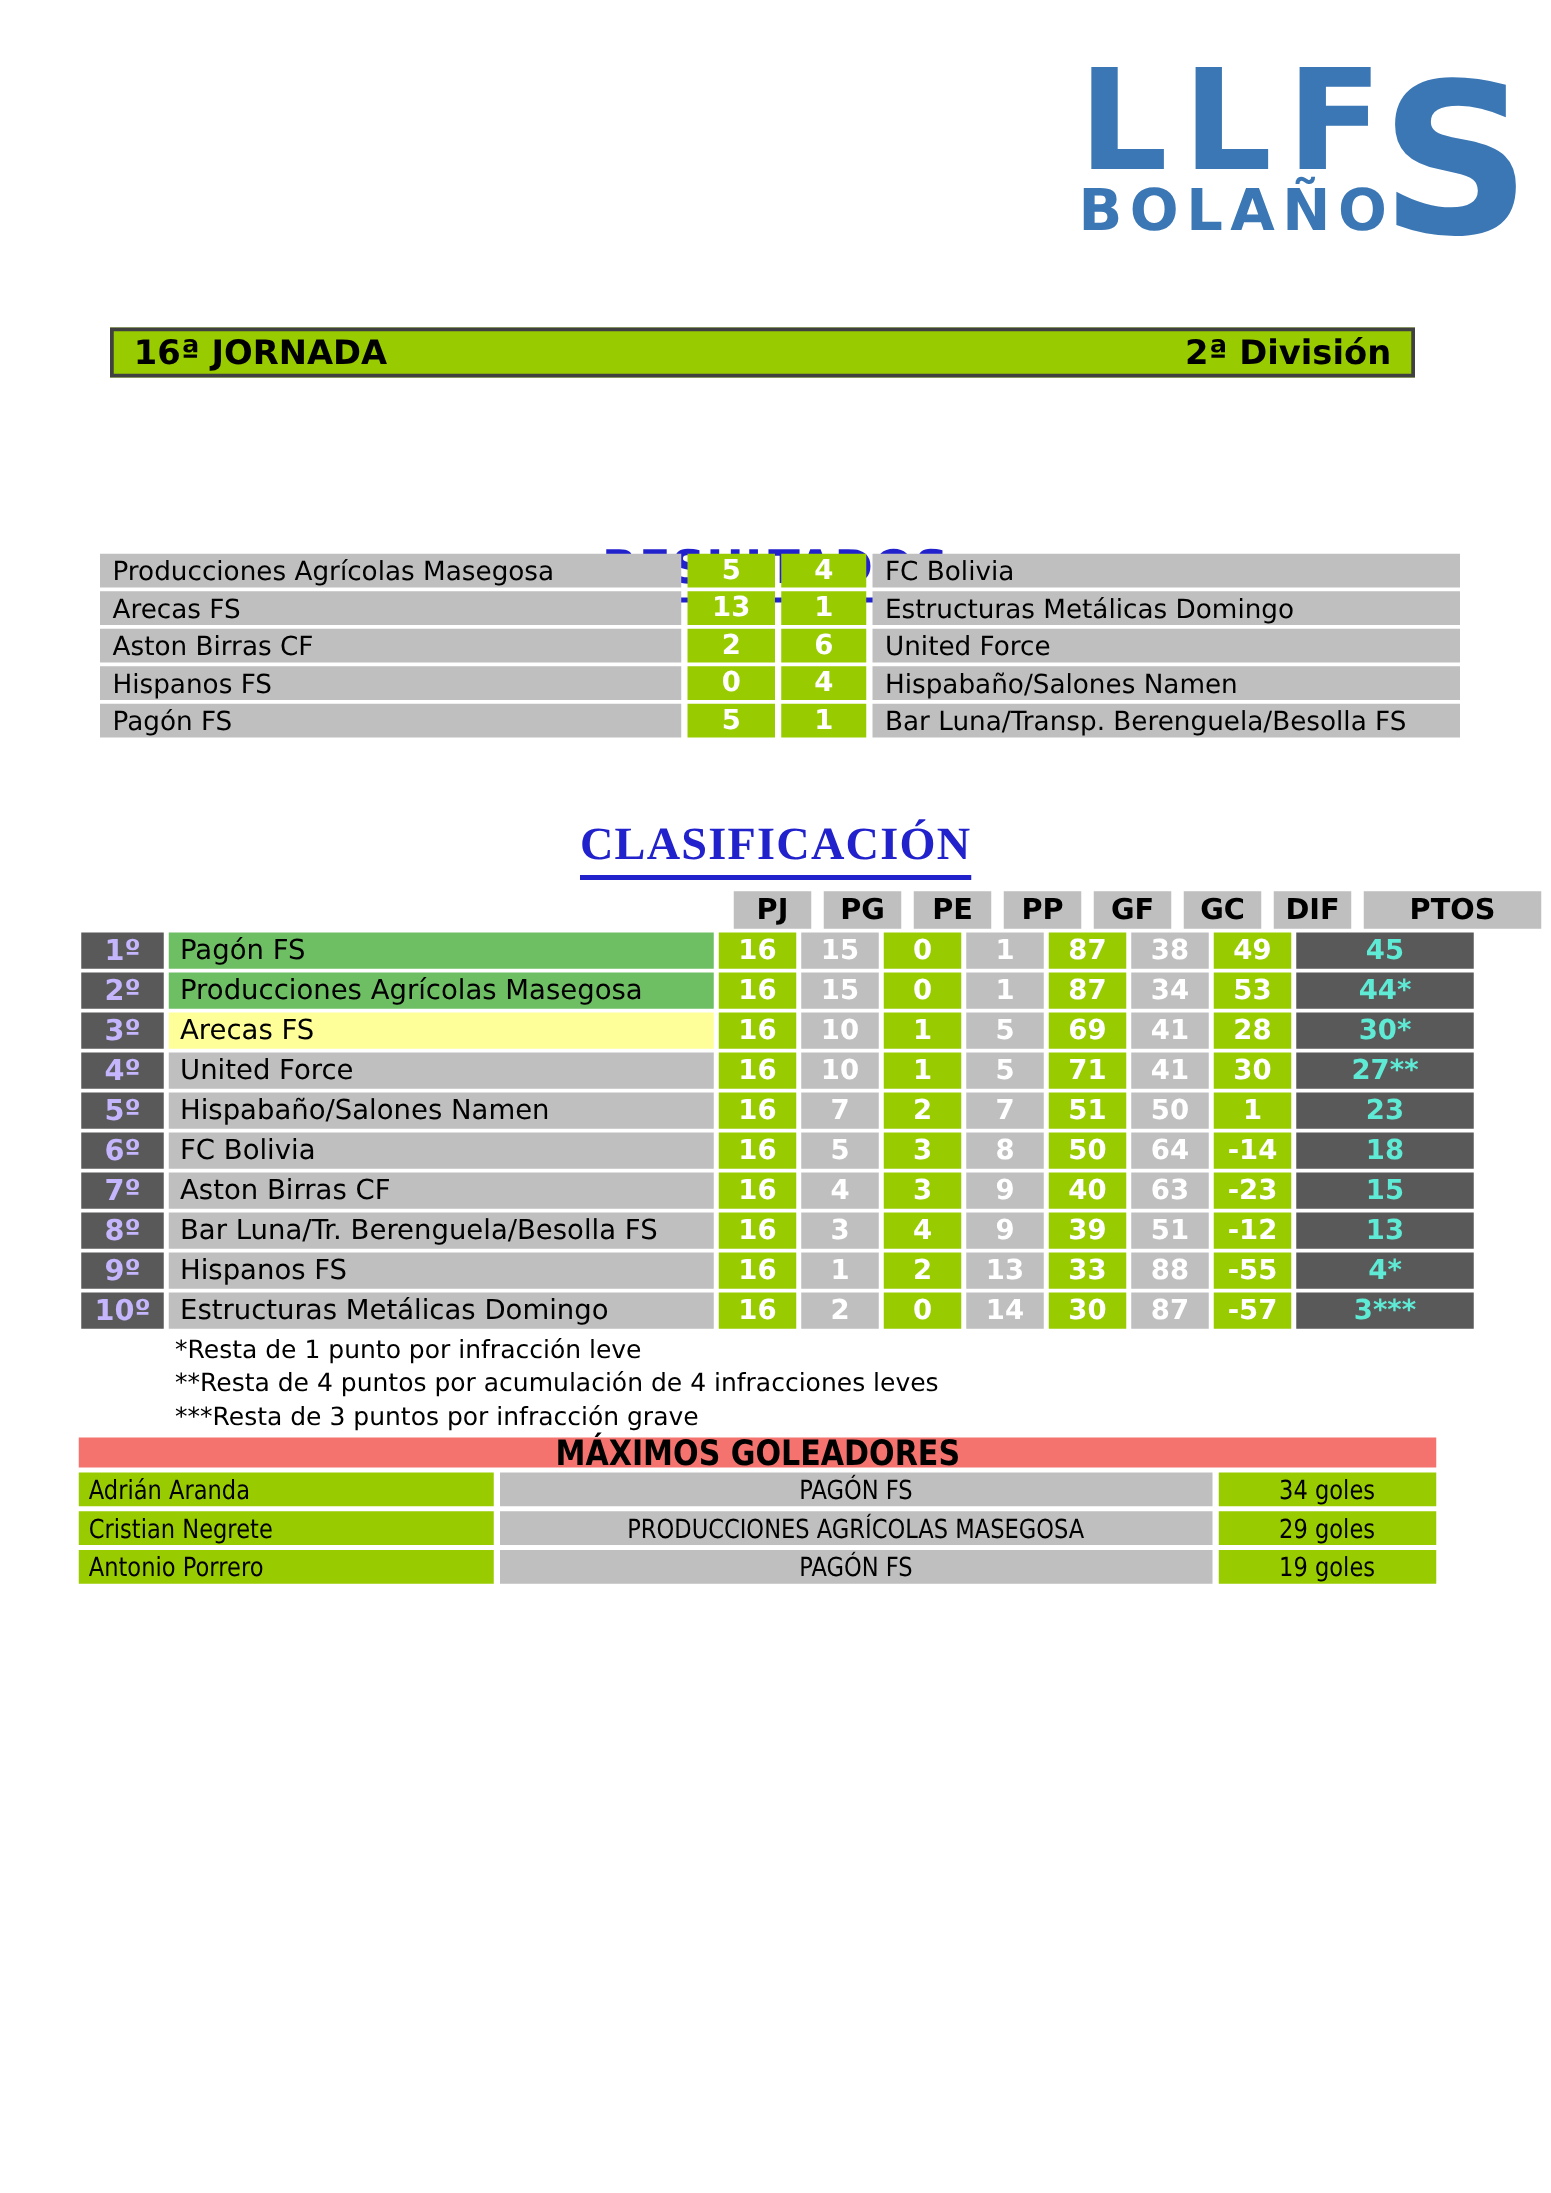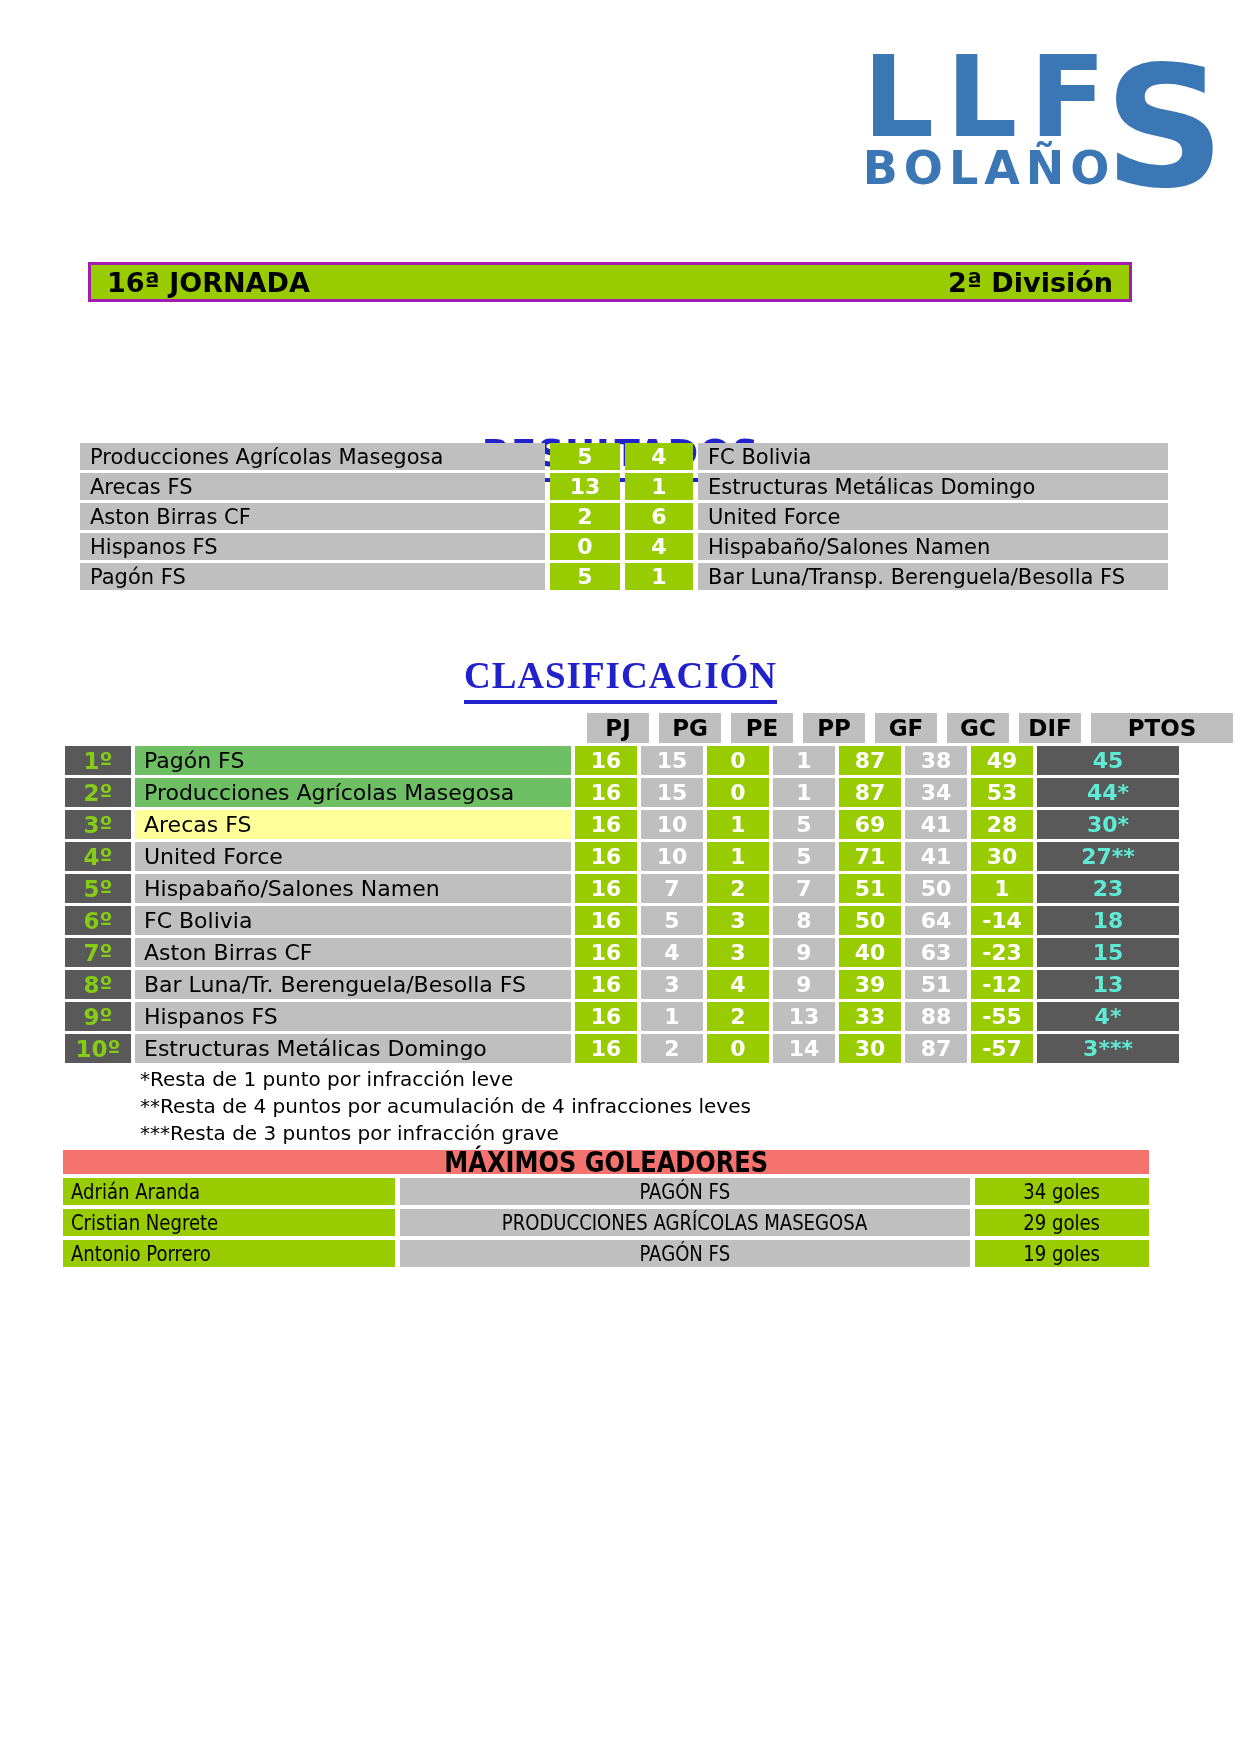--- a/index.html
+++ b/index.html
@@ -21,21 +21,21 @@
   
   .logo{position:absolute;top:46px;left:0;right:16px;display:flex;justify-content:flex-end;}
   .logo-inner{display:flex;align-items:flex-start;}
   .logo-left{display:flex;flex-direction:column;align-items:flex-start;}
   .logo-llf{font-size:112px;line-height:0.92;font-weight:bold;color:var(--logoblue);letter-spacing:12px;}
   .logo-bolano{font-size:46px;line-height:1.0;font-weight:bold;color:var(--logoblue);letter-spacing:6px;margin-top:-4px;}
   .logo-s{font-size:168px;line-height:0.82;font-weight:bold;color:var(--logoblue);margin-left:-14px;margin-top:14px;}
   
   .jornada-bar{
     position:absolute;top:262px;left:88px;width:1044px;height:40px;
-    background:var(--lime);border:3px solid #a21caf;
+    background:var(--lime);border:3px solid #404040;
     display:flex;justify-content:space-between;align-items:center;
     padding:0 16px;font-size:27px;font-weight:bold;
   }
   
   .section-title{
     position:absolute;left:0;width:100%;text-align:center;
     font-size:37px;font-weight:bold;color:var(--blue);letter-spacing:1px;
   }
   .section-title span{
     display:inline-block;border-bottom:4px solid var(--blue);padding-bottom:3px;
@@ -48,21 +48,21 @@
   .results{position:absolute;top:443px;left:80px;width:1088px;display:flex;flex-direction:column;gap:3px;}
   .r-row{display:grid;grid-template-columns:465px 70px 68px 1fr;gap:5px;height:27px;}
   .r-team{background:var(--grey);padding:0 10px;font-size:21px;}
   .r-score{background:var(--lime);color:#fff;font-weight:bold;font-size:22px;justify-content:center;}
   
   .clasif{position:absolute;top:713px;left:65px;width:1114px;display:flex;flex-direction:column;gap:3px;}
   .c-grid{display:grid;grid-template-columns:66px 436px repeat(7,62px) 142px;gap:4px;height:29px;}
   .c-head{height:30px;gap:10px;}
   .h-cell{background:var(--grey);font-weight:bold;font-size:23px;justify-content:center;}
   .h-spacer{background:transparent;}
-  .pos-cell{background:var(--dark);color:#84cc16;font-weight:bold;font-size:23px;justify-content:center;}
+  .pos-cell{background:var(--dark);color:#c4b5fd;font-weight:bold;font-size:23px;justify-content:center;}
   .team-cell{padding:0 9px;font-size:22px;}
   .hl-green{background:var(--podium);}
   .hl-yellow{background:var(--yellow);}
   .hl-grey{background:var(--grey);}
   .n-cell{color:#fff;font-weight:bold;font-size:22px;justify-content:center;}
   .n-lime{background:var(--lime);}
   .n-grey{background:var(--grey);}
   .ptos-cell{background:var(--dark);color:#5eead4;font-weight:bold;font-size:22px;justify-content:center;}
   
   .footnotes{position:absolute;top:1066px;left:140px;font-size:20px;line-height:27px;}

